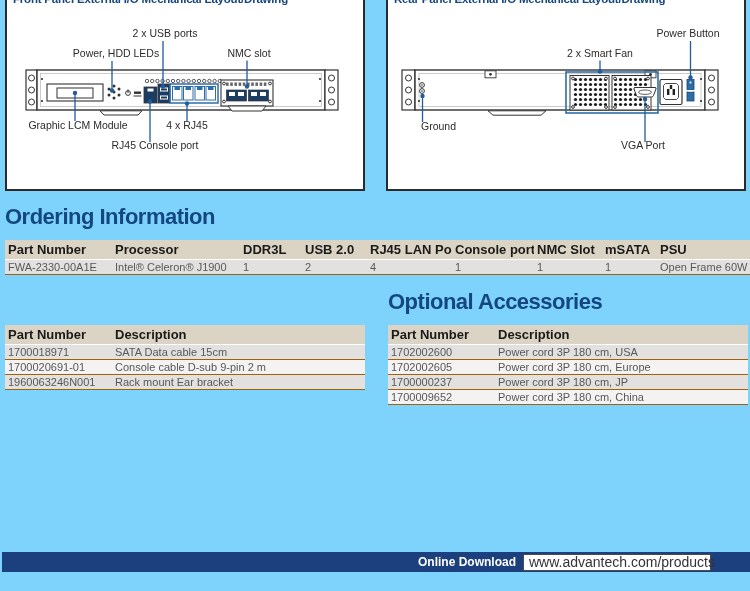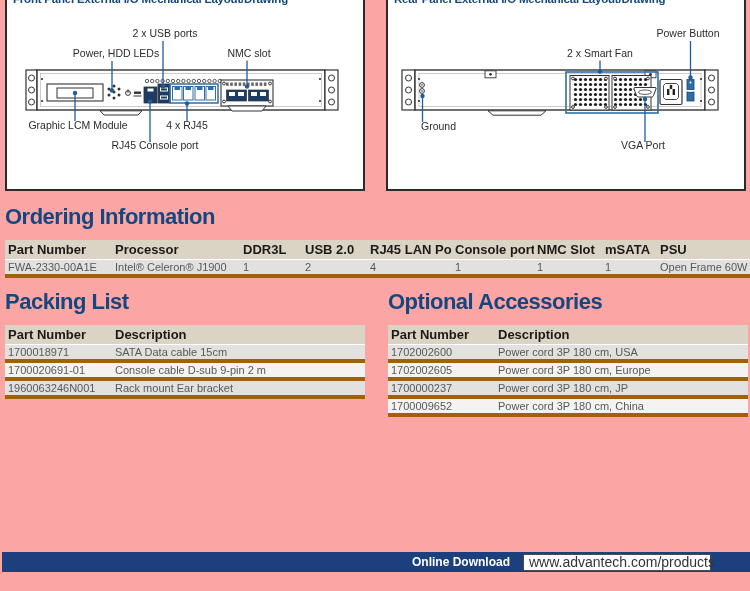--- a/index.html
+++ b/index.html
@@ -1,16 +1,16 @@
 <!DOCTYPE html>
 <html><head>
 <meta charset="utf-8">
 <style>
   html,body{margin:0;padding:0;background:#fff;}
-  .page{position:relative;width:750px;height:591px;overflow:hidden;background:#fca5a5;
+  .page{position:relative;width:750px;height:591px;overflow:hidden;background:#7dd3fc;
         font-family:"Liberation Sans",sans-serif;}
   
   .diagram-box{position:absolute;top:-25px;height:216px;border:2px solid #2b2b2b;
                background:#fff;box-sizing:border-box;}
   #front-box{left:5px;width:360px;}
   #rear-box{left:386px;width:360px;}
   .box-title{margin:16px 0 0 6px;font-size:11.5px;font-weight:bold;color:#14477f;
              letter-spacing:-0.2px;white-space:nowrap;}
   .panel-svg{position:absolute;top:12px;width:356px;height:176px;}
   #front-svg{left:7px;}
@@ -20,32 +20,32 @@
   .ldot{fill:#1f5c99;stroke:none;}
   .oln{stroke:#333;fill:#fff;}
   
   .section-heading{position:absolute;font-size:22px;font-weight:bold;color:#14477f;
                    letter-spacing:-0.5px;white-space:nowrap;}
   
   table.data{position:absolute;border-collapse:collapse;table-layout:fixed;}
   table.data th{background:#dbd3c3;text-align:left;font-size:13px;font-weight:bold;color:#1a1a1a;
                 padding:2px 2px 2px 3px;height:12px;border-bottom:1px solid #fff;overflow:hidden;white-space:nowrap;}
   table.data td{font-size:11px;color:#57585a;padding:1px 2px 1px 3px;height:12px;
-                border-bottom:4px solid #a16207;overflow:hidden;white-space:nowrap;}
+                border-bottom:1px solid #a16207;overflow:hidden;white-space:nowrap;}
   table.data tbody tr:nth-child(odd) td{background:#e2e1df;}
   table.data tbody tr:nth-child(even) td{background:#f4f3f1;}
   #ordering-table{left:5px;top:240px;width:745px;}
   #packing-table{left:5px;top:325px;width:360px;}
   #accessories-table{left:388px;top:325px;width:360px;}
   #ordering-heading{left:5px;top:204px;}
   #packing-heading{left:5px;top:289px;}
   #accessories-heading{left:388px;top:289px;}
   
   .footer-bar{position:absolute;left:2px;top:552px;width:748px;height:20px;background:#1c3f7d;
-              display:flex;align-items:center;justify-content:flex-end;gap:13px;
+              display:flex;align-items:center;justify-content:flex-end;gap:7px;
               padding-right:39px;box-sizing:border-box;}
   .footer-label{color:#fff;font-weight:bold;font-size:12px;white-space:nowrap;}
   .footer-url-box{background:#fff;border:1px solid #4a4a4a;width:181px;height:15px;
                   font-size:14px;color:#333;padding-left:5px;line-height:15px;white-space:nowrap;}
 </style>
 </head>
 <body>
 
 <div class="page">
 
@@ -313,21 +313,20 @@
           <td>2</td>
           <td>4</td>
           <td>1</td>
           <td>1</td>
           <td>1</td>
           <td>Open Frame 60W</td>
         </tr>
       </tbody>
   </table>
 
-  <div class="section-heading" id="packing-heading">Packing List</div>
   <table class="data" id="packing-table">
     <colgroup>
         <col style="width:107px">
         <col style="width:253px">
       </colgroup>
     <thead>
         <tr>
           <th>Part Number</th>
           <th>Description</th>
         </tr>

